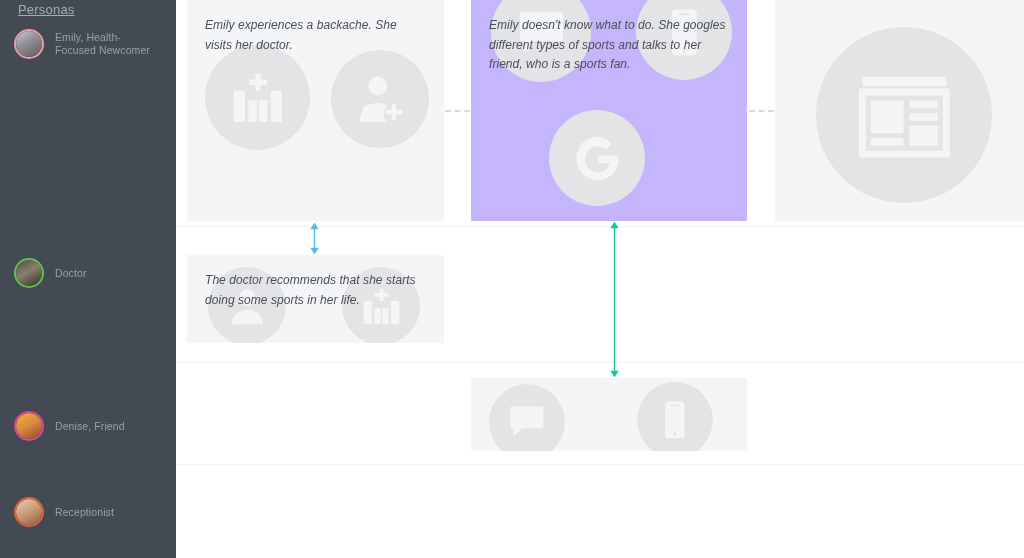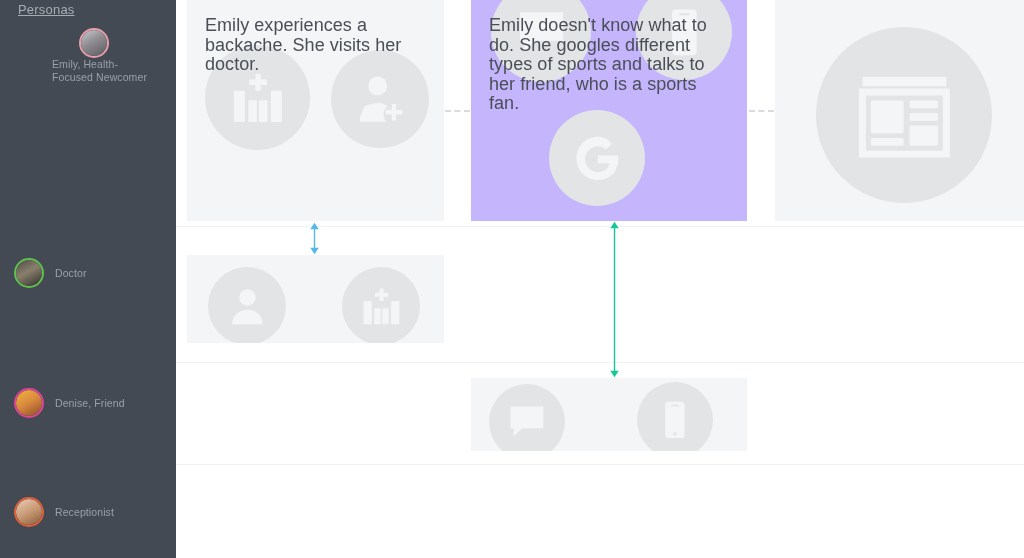--- a/index.html
+++ b/index.html
@@ -80,24 +80,25 @@
   }
   .card {
     position: absolute;
     background: #f4f5f7;
     overflow: hidden;
     padding: 16px 18px 0 18px;
   }
   .card-text {
     position: relative;
     z-index: 3;
-    font-size: 18px;
+    font-size: 12px;
     line-height: 19.5px;
     color: #4a4f57;
     letter-spacing: .05px;
+    font-style: italic;
   }
   .icon-blob {
     position: absolute;
     border-radius: 50%;
     background: #e3e4e6;
     display: flex;
     align-items: center;
     justify-content: center;
     z-index: 1;
   }
@@ -116,34 +117,34 @@
   }
 </style>
 </head>
 <body>
 
 <div id="app">
 
   <aside id="sidebar">
     <div id="sidebar-title">Personas</div>
     <div id="persona-list">
-        <div class="persona" style="top: 28px; flex-direction: column;">
+        <div class="persona" style="top: 28px;">
           <div class="persona-avatar" style="border-color: rgb(232, 160, 168);">
             <span class="face" style="background:linear-gradient(150deg,#c9ccd2 0%,#8f8c92 45%,#5c5a60 100%)"></span>
           </div>
           <div class="persona-label" style="white-space: pre-line;">Emily, Health-
 Focused Newcomer</div>
         </div>
         <div class="persona" style="top: 257px; text-align: center;">
           <div class="persona-avatar" style="border-color: rgb(95, 194, 74);">
             <span class="face" style="background:linear-gradient(150deg,#4a4a48 0%,#8a7f6c 45%,#2e2e2c 100%)"></span>
           </div>
           <div class="persona-label" style="white-space: pre-line;">Doctor</div>
         </div>
-        <div class="persona" style="top: 387px;">
+        <div class="persona" style="top: 410px;">
           <div class="persona-avatar" style="border-color: rgb(224, 67, 154);">
             <span class="face" style="background:linear-gradient(150deg,#f2b33c 0%,#d98a3e 48%,#8c4a2a 100%)"></span>
           </div>
           <div class="persona-label" style="white-space: pre-line;">Denise, Friend</div>
         </div>
         <div class="persona" style="top: 496px;">
           <div class="persona-avatar" style="border-color: rgb(224, 96, 58);">
             <span class="face" style="background:linear-gradient(150deg,#e9cdbb 0%,#c99a74 50%,#8a5a3c 100%)"></span>
           </div>
           <div class="persona-label" style="white-space: pre-line; text-align: right;">Receptionist</div>
@@ -223,20 +224,21 @@
           <div class="icon-blob" style="left: 155px; top: 12px; width: 78px; height: 78px;">
             <svg width="42.900000000000006" height="42.900000000000006" viewBox="0 0 24 24" fill="#f4f5f7">
               <rect x="2" y="9" width="4.6" height="13" rx="0.4"></rect>
               <rect x="17.4" y="9" width="4.6" height="13" rx="0.4"></rect>
               <rect x="8" y="13" width="3.6" height="9" rx="0.4"></rect>
               <rect x="12.4" y="13" width="3.6" height="9" rx="0.4"></rect>
               <rect x="11" y="2" width="2.2" height="7" rx="0.3"></rect>
               <rect x="8.4" y="4.4" width="7.4" height="2.2" rx="0.3"></rect>
             </svg>
           </div>
+          <div class="card-text">The doctor recommends that she starts doing some sports in her life.</div>
         </div>
         <div class="card" style="left: 295px; top: 378px; width: 276px; height: 73px; background: rgb(244, 245, 247);">
           <div class="icon-blob" style="left: 18px; top: 6px; width: 76px; height: 76px;">
             <svg width="41.800000000000004" height="41.800000000000004" viewBox="0 0 24 24" fill="#f4f5f7">
               <path d="M2.6 3.2h18.8v12.4H9.4L4.4 20.4v-4.8H2.6z"></path>
             </svg>
           </div>
           <div class="icon-blob" style="left: 166px; top: 4px; width: 76px; height: 76px;">
             <svg width="41.800000000000004" height="41.800000000000004" viewBox="0 0 24 24" fill="#f4f5f7">
               <rect x="6.4" y="1.6" width="11.2" height="20.8" rx="1.8"></rect>

